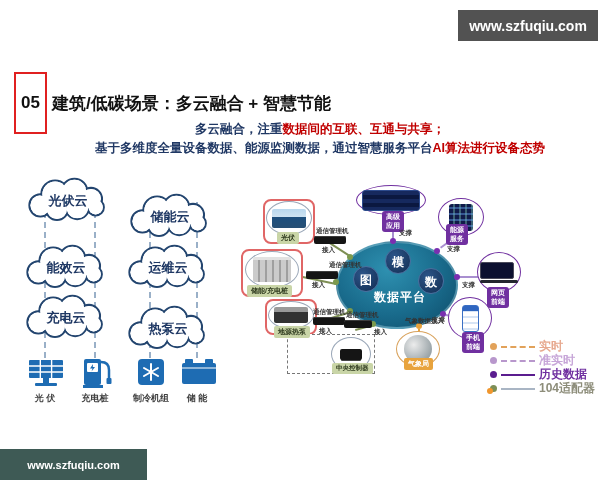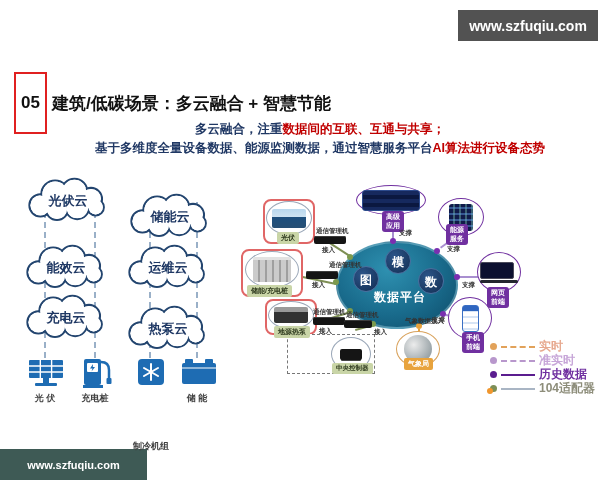--- a/index.html
+++ b/index.html
@@ -303,21 +303,21 @@
   <div class="dev-ico" style="left:180px;top:358px;">
     <svg width="38" height="28" viewBox="0 0 38 28">
         <rect x="5" y="1" width="8" height="5" rx="1" fill="#1e6cb3"></rect>
         <rect x="25" y="1" width="8" height="5" rx="1" fill="#1e6cb3"></rect>
         <rect x="2" y="5" width="34" height="21" rx="2" fill="#1e6cb3"></rect>
         <rect x="2" y="9" width="34" height="2" fill="#fff" opacity="0.5"></rect>
       </svg>
   </div>
   <div class="dev-label" style="left:15px;">光 伏</div>
   <div class="dev-label" style="left:65px;">充电桩</div>
-  <div class="dev-label" style="left:121px;margin-top:48px;">制冷机组</div>
+  <div class="dev-label" style="left:121px;">制冷机组</div>
   <div class="dev-label" style="left:167px;">储 能</div>
 
   <div class="ln ln-p" style="left:392px;top:227px;width:2px;height:14px;"></div>
   <div class="ln ln-p" style="left:440px;top:247px;width:18px;transform:rotate(-36deg);"></div>
   <div class="ln ln-p" style="left:459px;top:276px;width:19px;"></div>
   <div class="ln ln-p" style="left:446px;top:314px;width:11px;transform:rotate(10deg);"></div>
   <div class="ln ln-g" style="left:330px;top:242px;width:24px;transform:rotate(33deg);"></div>
   <div class="ln ln-g" style="left:303px;top:276px;width:34px;transform:rotate(12deg);"></div>
   <div class="ln ln-g" style="left:318px;top:321px;width:34px;transform:rotate(-17deg);"></div>
   <div class="ln ln-g" style="left:355px;top:329px;width:19px;transform:rotate(-15deg);"></div>

